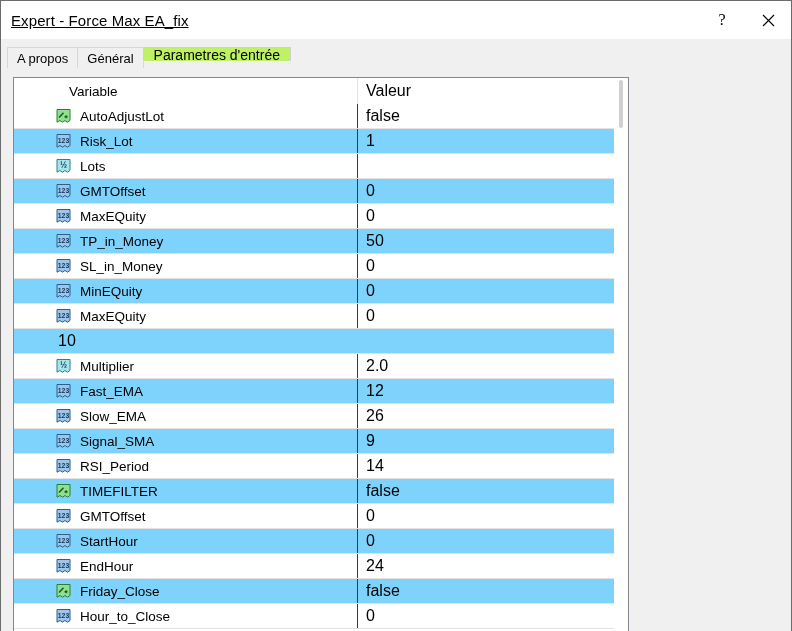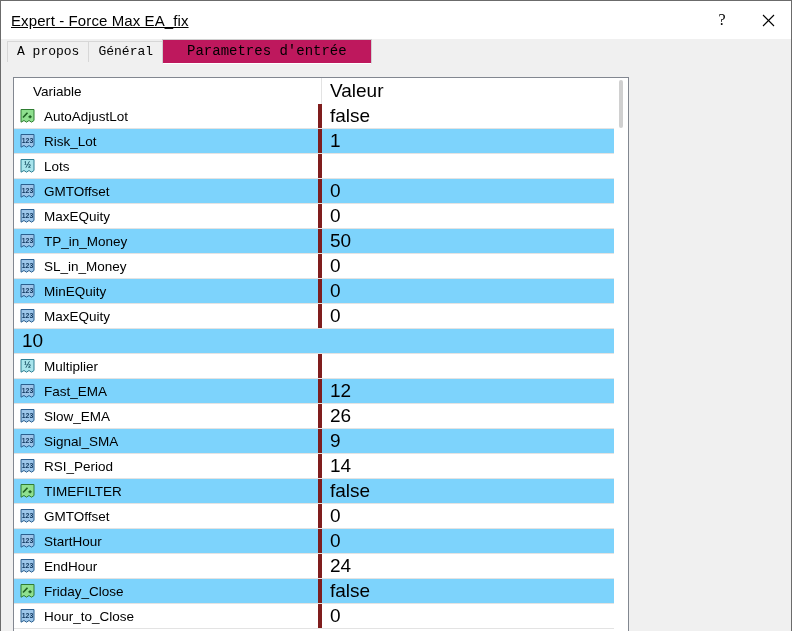--- a/index.html
+++ b/index.html
@@ -61,51 +61,50 @@
   .help-glyph {
     font-size: 16px;
     font-family: "Liberation Serif", serif;
     color: #000;
     line-height: 1;
   }
   
   .tabstrip {
     position: relative;
     height: 24px;
-    margin-top: 0;
+    margin-top: 8px;
     padding-left: 6px;
     display: flex;
-    align-items: center;
-    box-sizing: border-box;
-    font-family: Liberation Mono, monospace;
+    align-items: flex-start;
+    box-sizing: border-box;
   }
   .tab {
     position: relative;
     height: 21px;
     box-sizing: border-box;
     display: flex;
     align-items: center;
     justify-content: center;
     padding: 0 9px;
     font-size: 13px;
     color: #000000;
     background: #f0f0f0;
     border: 1px solid #d7d7d7;
     border-bottom: none;
     margin-right: -1px;
     cursor: default;
     white-space: nowrap;
   }
   .tab.active {
-    height: 25px;
-    background: #be185d;
+    height: 15px;
+    background: #bef264;
     border: 1px solid #d0d0d0;
     border-bottom: 1px solid #ffffff;
     font-size: 14px;
-    padding: 0 24px;
+    padding: 0 10px;
     z-index: 3;
   }
   
   .panel {
     position: absolute;
     left: 12px;
     top: 76px;
     width: 616px;
     height: 556px;
     box-sizing: border-box;
@@ -118,56 +117,57 @@
     width: 614px;
   }
   .row {
     position: relative;
     display: flex;
     height: 25px;
     box-sizing: border-box;
     align-items: flex-end;
     background: #ffffff;
     border-bottom: 1px solid #e3e3e3;
+    padding-left: 36px;
   }
   .row.alt { background: #7dd3fc; }
   .row.header {
     border-bottom: none;
     background: #ffffff;
     height: 26px;
   }
   .cell-name {
     position: relative;
     width: 308px;
     box-sizing: border-box;
     display: flex;
     align-items: center;
     height: 100%;
     padding-left: 5px;
-    border-right: 4px solid #7f1d1d;
+    border-right: 1px solid #7f1d1d;
     overflow: hidden;
   }
   .row.header .cell-name { border-right: 1px solid #e3e3e3; }
   .cell-value {
     flex: 1;
     box-sizing: border-box;
     display: flex;
     align-items: center;
     height: 100%;
     padding-left: 8px;
     overflow: hidden;
   }
   .label {
     font-size: 13.5px;
     color: #000000;
     white-space: nowrap;
   }
   .header .label { padding-left: 14px; }
   .value {
-    font-size: 19px;
+    font-size: 16px;
     color: #000000;
     white-space: nowrap;
   }
   
   .typeicon {
     position: relative;
     width: 17px;
     height: 17px;
     margin-right: 8px;
     margin-left: 0px;
@@ -368,20 +368,23 @@
         <div class="row">
           <div class="cell-name">
             <span class="typeicon">
               <svg width="17" height="17" viewBox="0 0 17 17">
                 <path d="M2 1.5 H15 V12.5 L12.5 14.2 L10 12.5 L7.5 14.2 L5 12.5 L2 14.2 Z" fill="#a8e4ec" stroke="#2f7f93" stroke-width="1"></path>
                 <text x="8.5" y="9.6" text-anchor="middle" font-family="&quot;Liberation Sans&quot;, sans-serif" font-size="8.5" font-weight="bold" fill="#11485c">½</text>
               </svg>
             </span>
             <span class="label">Multiplier</span>
           </div>
+          <div class="cell-value">
+            <span class="value">2.0</span>
+          </div>
         </div>
         <div class="row alt">
           <div class="cell-name">
             <span class="typeicon">
               <svg width="17" height="17" viewBox="0 0 17 17">
                 <path d="M2 1.5 H15 V12.5 L12.5 14.2 L10 12.5 L7.5 14.2 L5 12.5 L2 14.2 Z" fill="#9dc6ea" stroke="#2b5f8e" stroke-width="1"></path>
                 <text x="8.5" y="9.6" text-anchor="middle" font-family="&quot;Liberation Sans&quot;, sans-serif" font-size="6.8" font-weight="bold" fill="#10365c">123</text>
               </svg>
             </span>
             <span class="label">Fast_EMA</span>

